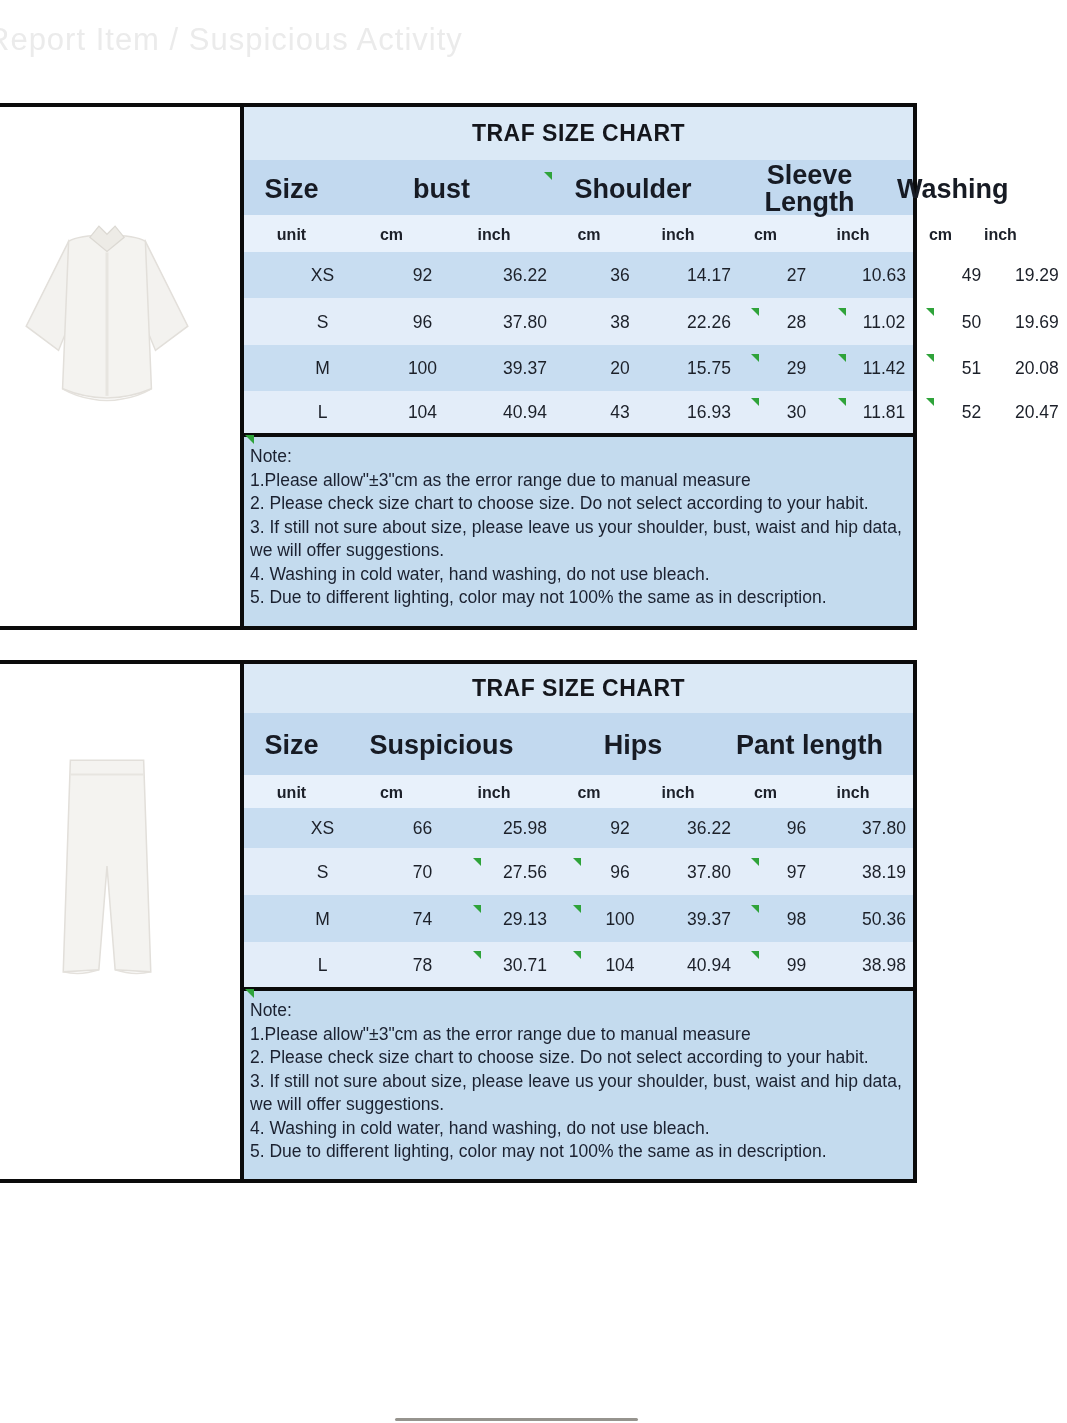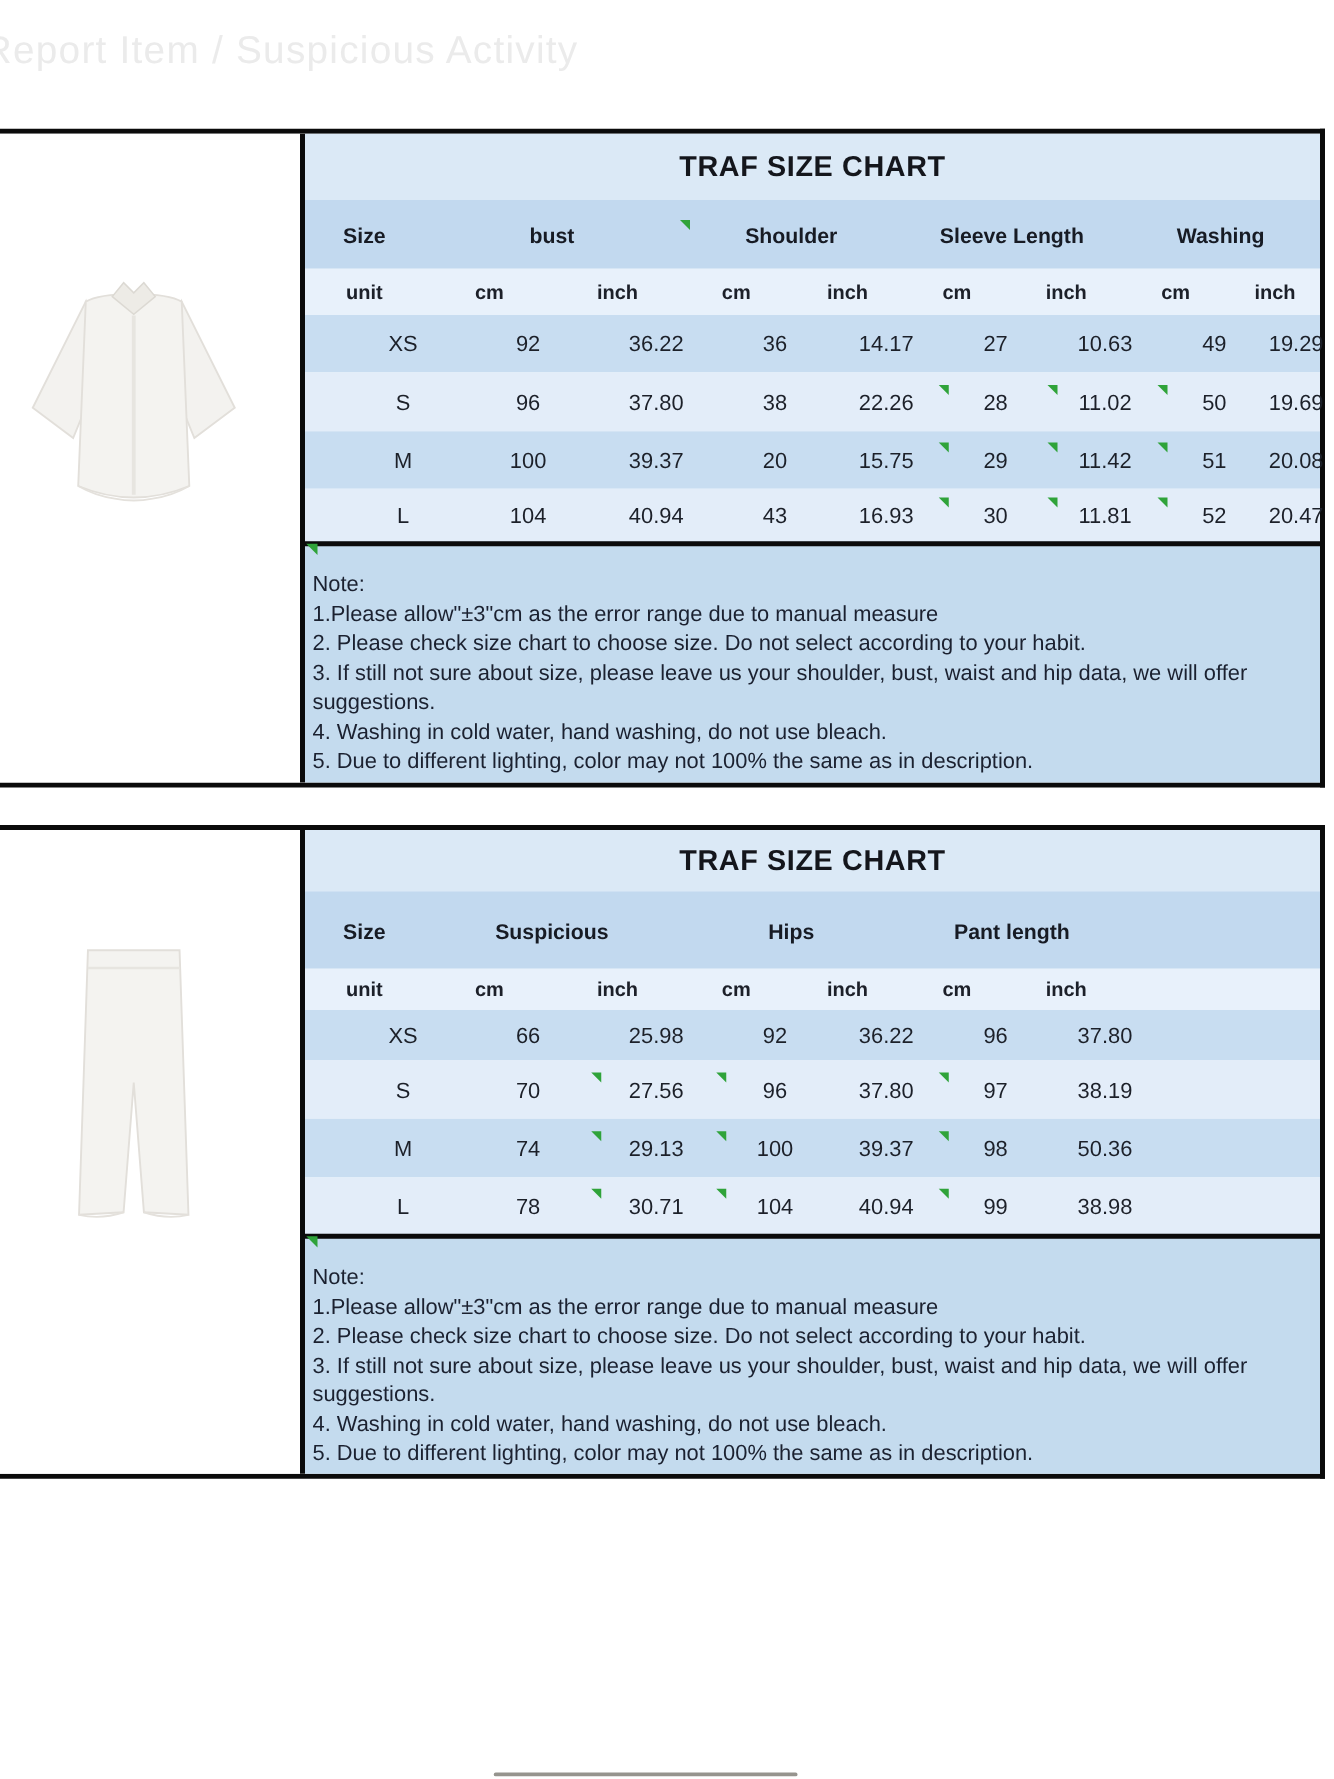--- a/index.html
+++ b/index.html
@@ -5,21 +5,21 @@
   html,body{margin:0;padding:0;background:#ffffff;}
   .canvas{
     position:relative;width:1067px;height:1423px;background:#ffffff;overflow:hidden;
     font-family:"Liberation Sans", sans-serif;color:#1c2029;
   }
   .watermark{
     position:absolute;left:-13px;top:22px;font-size:31px;color:#ebebeb;
     letter-spacing:1px;white-space:nowrap;
   }
   .block{
-    position:absolute;left:0;width:1060px;box-sizing:border-box;
+    position:absolute;left:0;width:917px;box-sizing:border-box;
     border:4px solid #0b0b0b;border-left:none;display:flex;background:#ffffff;
   }
   .block1{top:103px;height:527px;}
   .block2{top:660px;height:523px;}
   .photo-panel{
     width:244px;min-width:244px;background:#ffffff;position:relative;
     border-right:4px solid #0b0b0b;box-sizing:border-box;
   }
   .garment{position:absolute;}
   .shirt-svg{left:6px;top:100px;width:202px;height:202px;}
@@ -27,31 +27,31 @@
   .chart-panel{flex:1;display:flex;flex-direction:column;min-width:0;}
   .band-title{
     display:flex;align-items:center;justify-content:center;background:#dbe9f6;
     font-size:23px;font-weight:700;letter-spacing:0.5px;color:#14161c;
   }
   .b1-title{height:53px;} .b2-title{height:49px;}
   .grid{display:grid;align-items:center;}
   .g-body1{grid-template-columns:95px 105px 100px 90px 88px 87px 88px 87px 1fr;}
   .g-body2{grid-template-columns:95px 105px 100px 90px 88px 87px 88px 1fr;}
   .g-head{grid-template-columns:95px 205px 178px 175px 1fr;}
-  .hdr{background:#c2d9ef;font-weight:700;font-size:17px;color:#171b24;}
+  .hdr{background:#c2d9ef;font-weight:700;font-size:27px;color:#171b24;}
   .b1-hdr{height:55px;} .b2-hdr{height:62px;}
   .unit-row{background:#e8f1fb;font-size:16px;font-weight:bold;}
   .b1-unit{height:37px;} .b2-unit{height:33px;}
   .row-dark{background:#c8ddf1;}
   .row-light{background:#e3edf9;}
   .data-row{font-size:17.5px;padding-left:31px;}
   .cell{position:relative;text-align:center;line-height:1;padding-top:2px;}
   .note{
     position:relative;flex:1;background:#c4dbee;border-top:4px solid #0b0b0b;
-    padding:19px 8px 0 6px;font-size:17.5px;line-height:23.5px;color:#1b2130;
+    padding:8px 8px 0 6px;font-size:17.5px;line-height:23.5px;color:#1b2130;
   }
   .note .nline{white-space:normal;}
   .flag{
     position:absolute;width:0;height:0;display:block;
     border-top:8px solid #2fa33a;border-left:8px solid transparent;
   }
   .cell .flag{left:-2px;top:-4px;}
   .hdr .cell .flag{left:0;top:-2px;}
   .note .flag{left:1px;top:-2px;border-top-width:9px;border-left-width:9px;}
   .bottom-bar{

